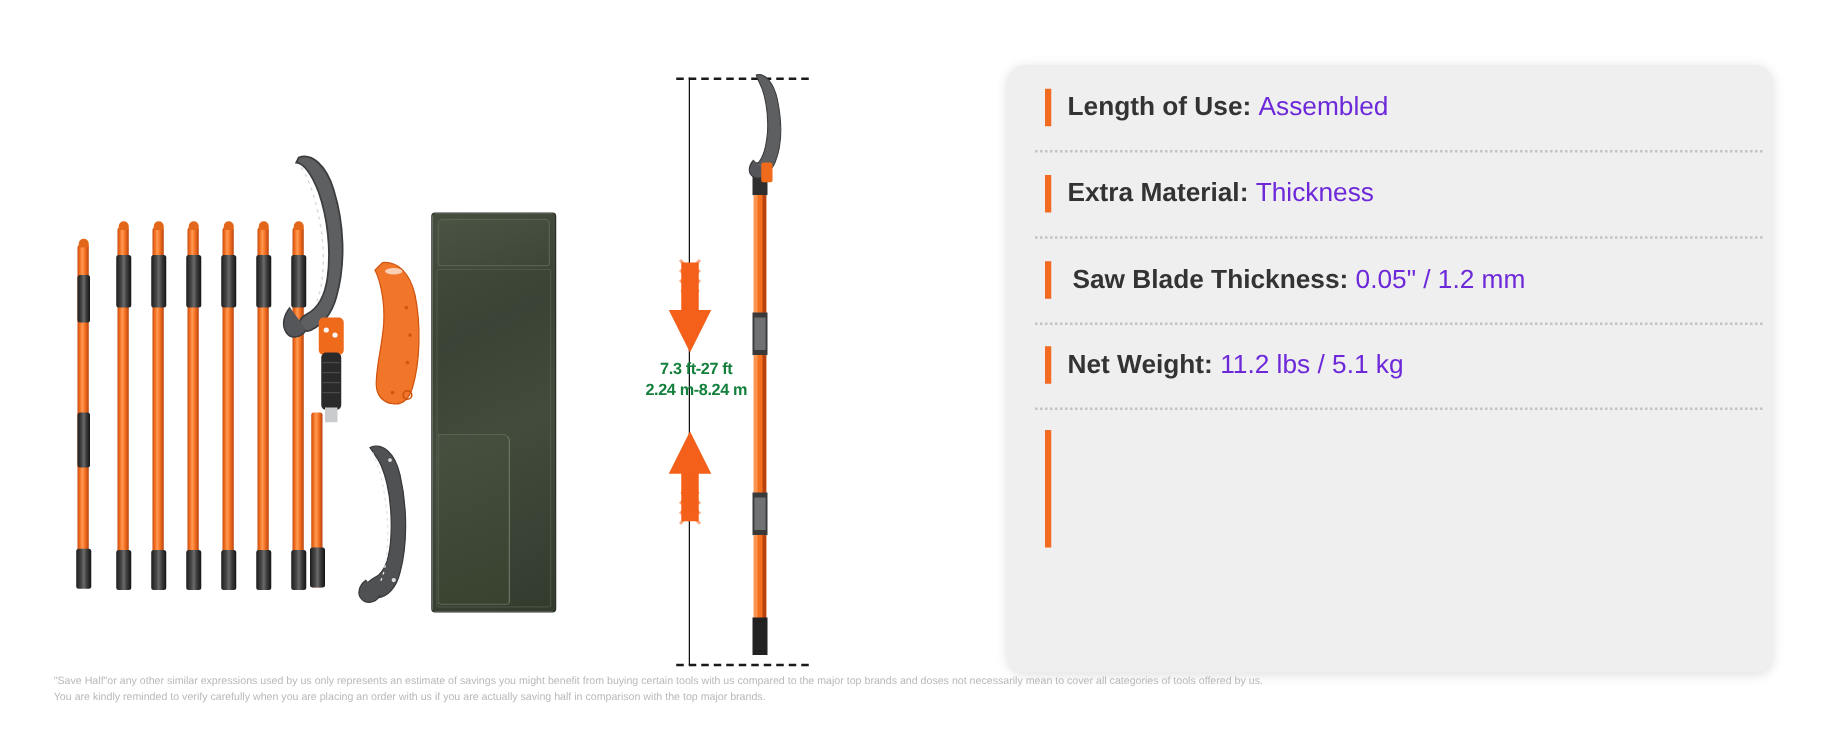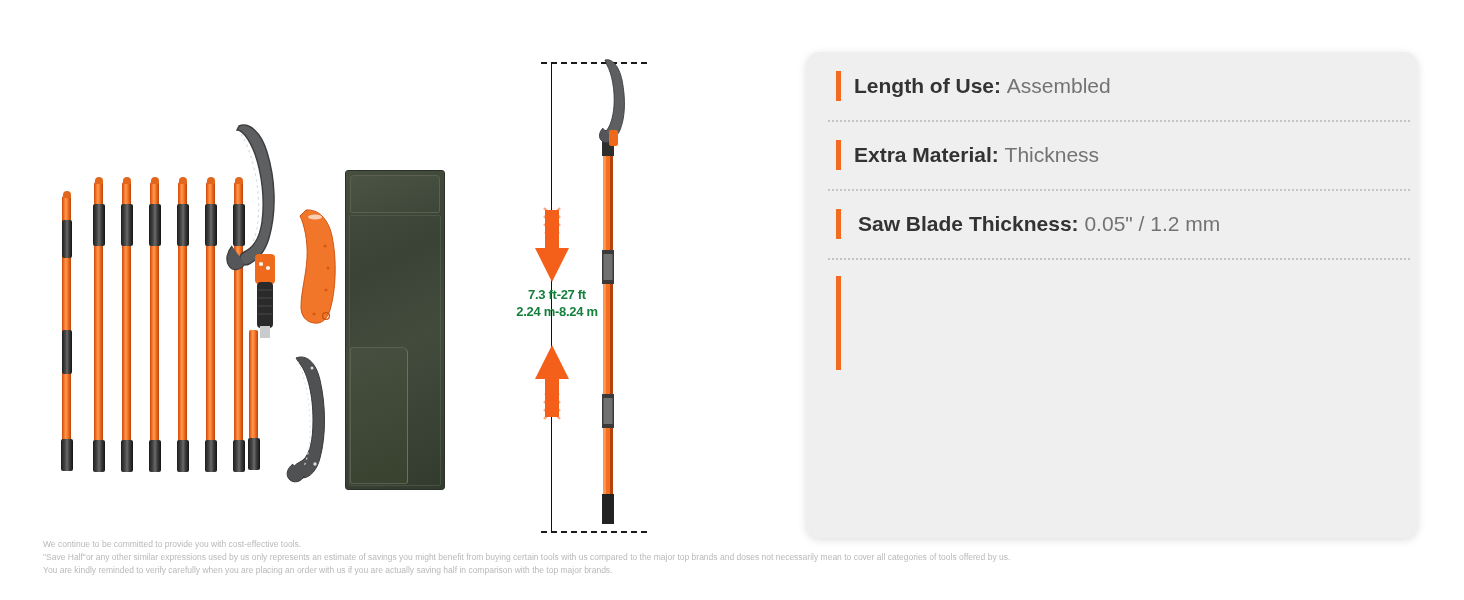--- a/index.html
+++ b/index.html
@@ -152,21 +152,21 @@
   }
   .spec-text {
     padding-left: 18px;
     font-size: 21px;
     line-height: 26px;
     color: #333333;
     font-weight: bold;
     white-space: nowrap;
   }
   .spec-text .val {
-    color: #737373;
+    color: #6d28d9;
     font-weight: normal;
   }
   .spec-row.indented .spec-text { padding-left: 22px; }
 
   .pkg-row { align-items: flex-start; padding-top: 14px; }
   .pkg-block { padding-left: 18px; }
   .pkg-title {
     font-size: 21px; font-weight: bold; color: #333333; line-height: 28px;
   }
   .pkg-item {
@@ -353,23 +353,26 @@
     <span class="accent-bar" style="height:30px;"></span>
     <span class="spec-text"><span>Extra Material:</span> <span class="val">Thickness</span></span>
   </div>
 
   <div class="spec-row indented" style="height:69px;">
     <span class="accent-bar" style="height:30px;"></span>
     <span class="spec-text"><span>Saw Blade Thickness:</span> <span class="val">0.05" / 1.2 mm</span></span>
   </div>
 
 
+  <div class="spec-row" style="height:68px;">
+    <span class="accent-bar" style="height:30px;"></span>
+    <span class="spec-text"><span>Net Weight:</span> <span class="val">11.2 lbs / 5.1 kg</span></span>
+  </div>
 
   <div class="spec-row pkg-row" style="height:140px;">
     <span class="accent-bar" style="height:94px; top:18px;"></span>
   </div>
 </div>
 
 <div id="disclaimer">
-  <p>We continue to be committed to provide you with cost-effective tools.</p>
   <p>"Save Half"or any other similar expressions used by us only represents an estimate of savings you might benefit from buying certain tools with us compared to the major top brands and doses not necessarily mean to cover all categories of tools offered by us.</p>
   <p>You are kindly reminded to verify carefully when you are placing an order with us if you are actually saving half in comparison with the top major brands.</p>
 </div>
 
 </body></html>

